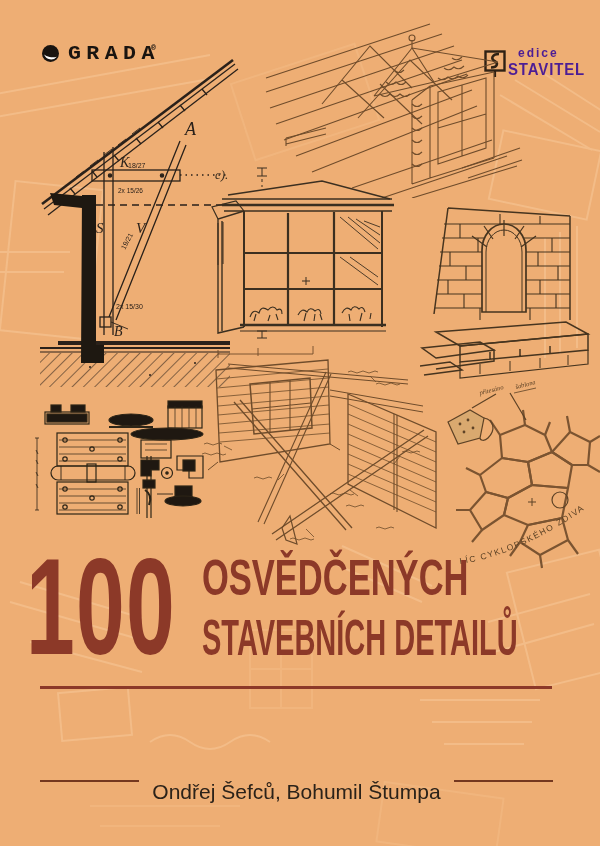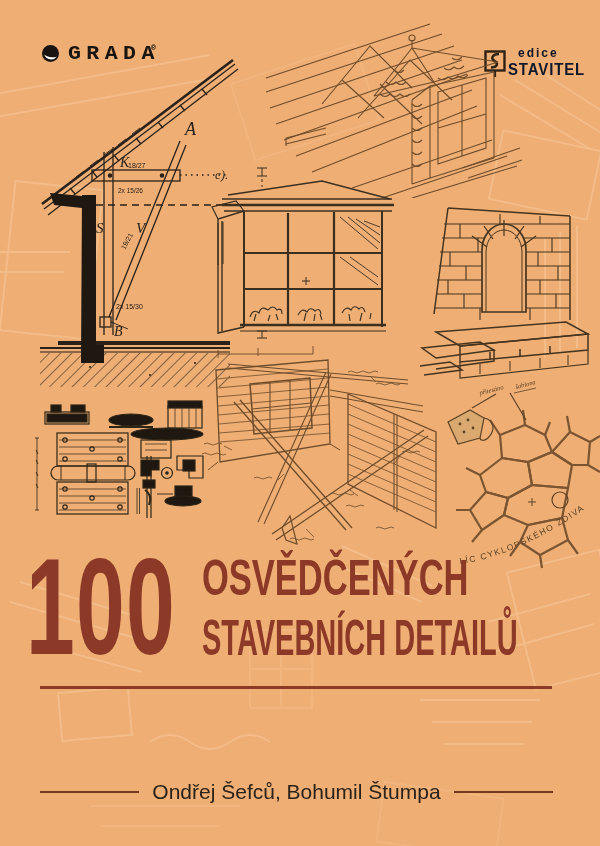--- a/index.html
+++ b/index.html
@@ -9,38 +9,38 @@
     font-family:"Liberation Sans",sans-serif;
   }
   .cover svg{position:absolute;display:block;}
   .bg-pattern{left:0;top:0;}
   
   .grada{position:absolute;left:42px;top:42px;display:flex;align-items:center;color:#191410;font-family:Liberation Mono, monospace;}
   .grada .mark{position:static;margin-right:9px;}
   .grada .word{font-size:20px;font-weight:700;letter-spacing:5px;transform:scaleX(1.08);transform-origin:left center;}
   .grada .reg{font-size:8px;vertical-align:top;position:relative;top:-6px;left:-2px;font-weight:700;}
   
-  .edice{position:absolute;left:484px;top:47px;display:flex;color:#0f172a;}
+  .edice{position:absolute;left:484px;top:47px;display:flex;color:#4c1d95;}
   .edice .eicon{position:static;margin-right:2px;margin-top:3px;}
   .edice .col{display:flex;flex-direction:column;line-height:1;}
   .edice .l1{font-size:12px;font-weight:700;letter-spacing:2px;margin-left:10px;}
   .edice .l2{font-size:17px;font-weight:700;letter-spacing:1px;transform:scaleX(.88);transform-origin:left top;margin-top:2px;}
   
   .num100{
     position:absolute;left:26px;top:538px;color:#8c3928;
     font-size:137px;font-weight:700;line-height:1;letter-spacing:2px;
     transform:scaleX(.64);transform-origin:left top;
   }
   .title-lines{position:absolute;left:202px;top:548px;color:#8c3928;font-weight:700;}
   .title-lines .t1{display:block;font-size:50px;line-height:60px;white-space:nowrap;transform:scaleX(.69);transform-origin:left top;}
   .title-lines .t2{display:block;font-size:50px;line-height:60px;white-space:nowrap;transform:scaleX(.58);transform-origin:left top;}
   .rule-main{position:absolute;left:40px;top:686px;width:512px;height:3px;background:#8c3928;}
   .subtitle{position:absolute;left:0;top:705px;width:585px;text-align:center;color:#2b2219;font-weight:700;}
   .subtitle span{display:inline-block;font-size:44px;line-height:1;white-space:nowrap;transform:scaleX(.55);transform-origin:center top;}
-  .authors{position:absolute;left:40px;top:780px;width:513px;display:flex;align-items:center;gap:13px;color:#2b2219;}
+  .authors{position:absolute;left:40px;top:780px;width:513px;display:flex;gap:13px;color:#2b2219;}
   .authors .arule{flex:1;height:2px;background:#74381f;}
   .authors .aname{font-size:21px;white-space:nowrap;}
 </style>
 </head>
 <body>
 
 <div class="cover">
 
   <svg class="bg-pattern" width="600" height="846" viewBox="0 0 600 846">
     <g stroke="#f8cb9c" stroke-width="2" fill="none" opacity="0.5">

